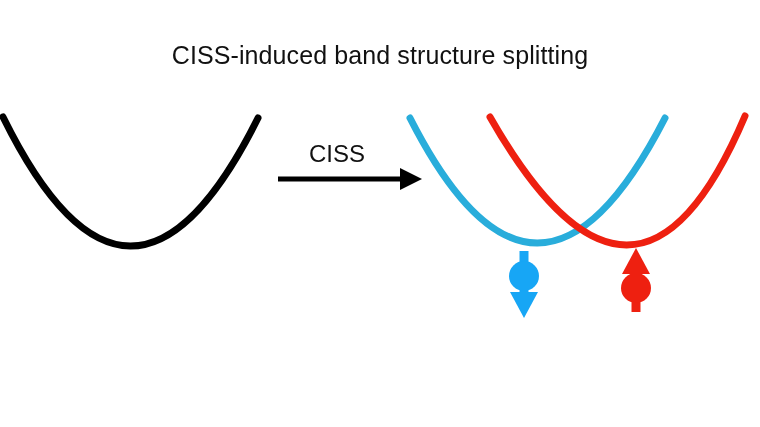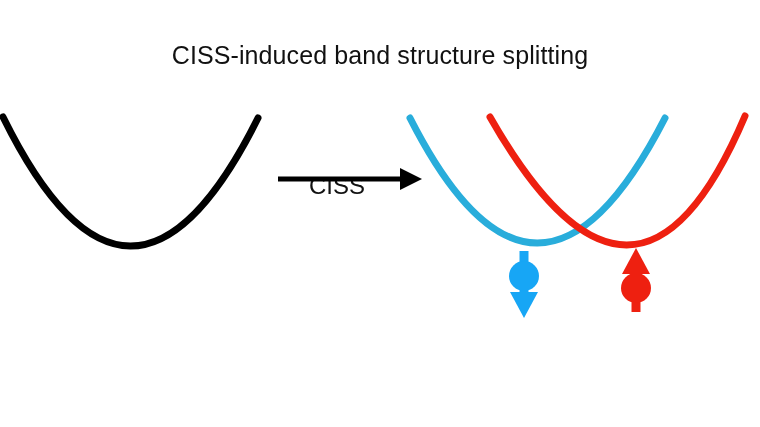--- a/index.html
+++ b/index.html
@@ -32,21 +32,20 @@
   }
   #ciss-label {
     position: absolute;
     left: 309px;
     top: 140px;
     font-family: "Liberation Sans", sans-serif;
     font-size: 24px;
     font-weight: 400;
     color: #111111;
     white-space: nowrap;
-    margin-top: 32px;
   }
   svg.layer {
     position: absolute;
     left: 0;
     top: 0;
     width: 760px;
     height: 427px;
   }
 </style>
 </head>

